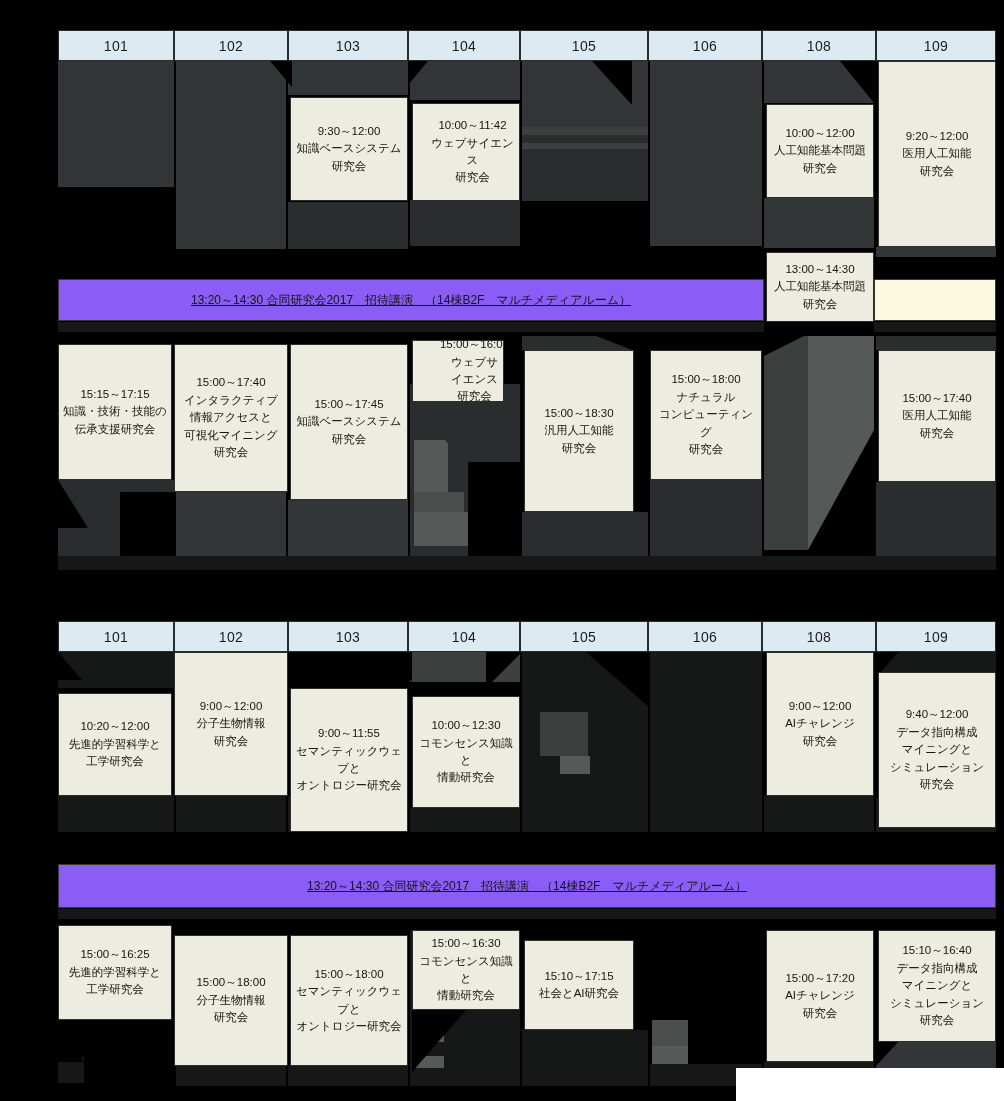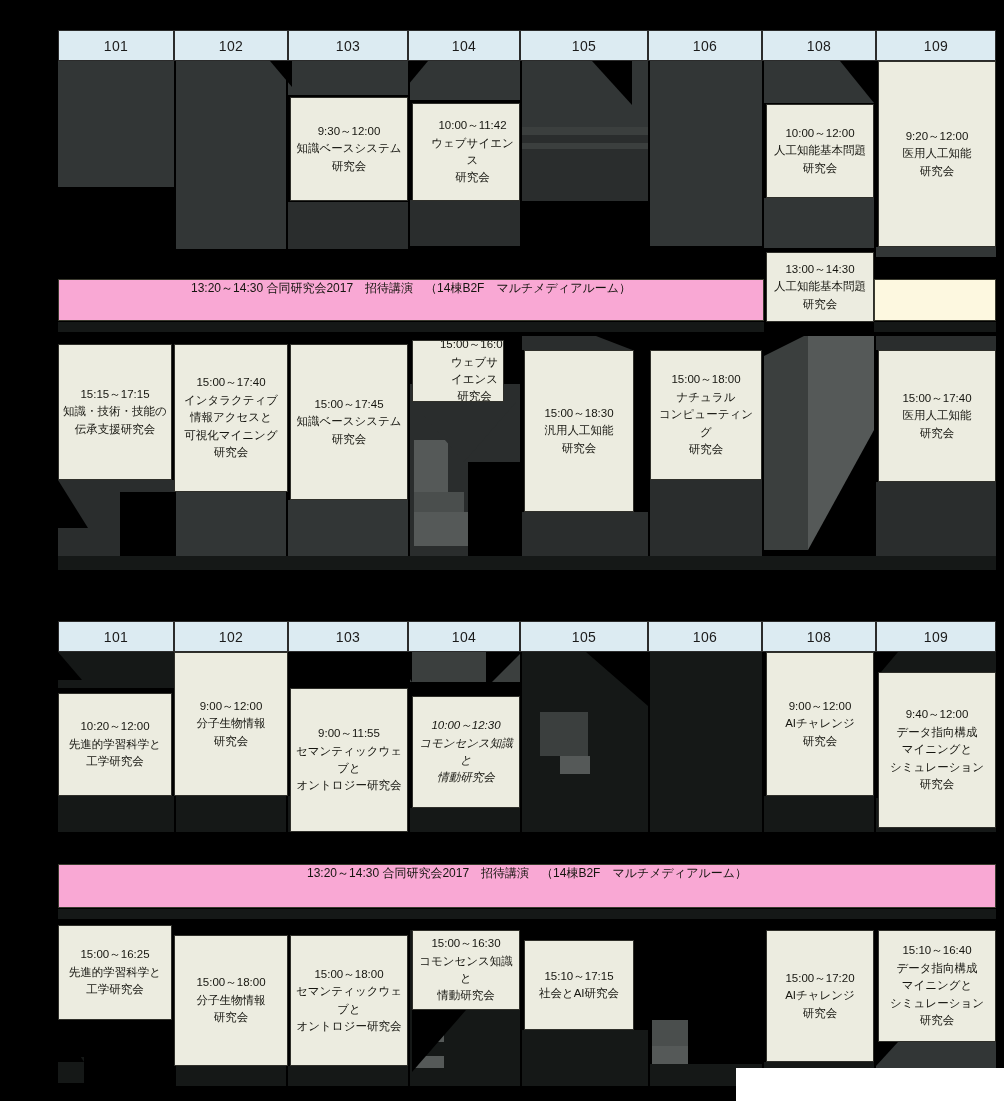--- a/index.html
+++ b/index.html
@@ -57,27 +57,29 @@
     align-items: center;
     justify-content: center;
     padding: 2px 3px;
     overflow: hidden;
   }
   .sess .time { white-space: nowrap; }
   .sess .ttl  { white-space: pre-line; }
 
   
   .banner {
-    background: #f9a8d4;
+    background: #8b5cf6;
     border: 1px solid #3a3a2e;
     color: #15150f;
     font-size: 12px;
     display: flex;
+    align-items: center;
     justify-content: center;
     white-space: nowrap;
+    text-decoration: underline;
   }
   .banner-tail {
     background: #fdf8e0;
     border: 1px solid #3a3a2e;
   }
 </style>
 </head>
 <body>
 
 <div id="stage">
@@ -282,21 +284,21 @@
   <div class="abs sess" style="left:174px; top:652px; width:114px; height:144px;">
     <span class="time">9:00～12:00</span>
     <span class="ttl">分子生物情報
 研究会</span>
   </div>
   <div class="abs sess" style="left:290px; top:688px; width:118px; height:144px;">
     <span class="time">9:00～11:55</span>
     <span class="ttl">セマンティックウェブと
 オントロジー研究会</span>
   </div>
-  <div class="abs sess" style="left:412px; top:696px; width:108px; height:112px;font-style:italic;">
+  <div class="abs sess" style="left:412px; top:696px; width:108px; height:112px;">
     <span class="time">10:00～12:30</span>
     <span class="ttl">コモンセンス知識と
 情動研究会</span>
   </div>
   <div class="abs sess" style="left:766px; top:652px; width:108px; height:144px;">
     <span class="time">9:00～12:00</span>
     <span class="ttl">AIチャレンジ
 研究会</span>
   </div>
   <div class="abs sess" style="left:878px; top:672px; width:118px; height:156px;">

